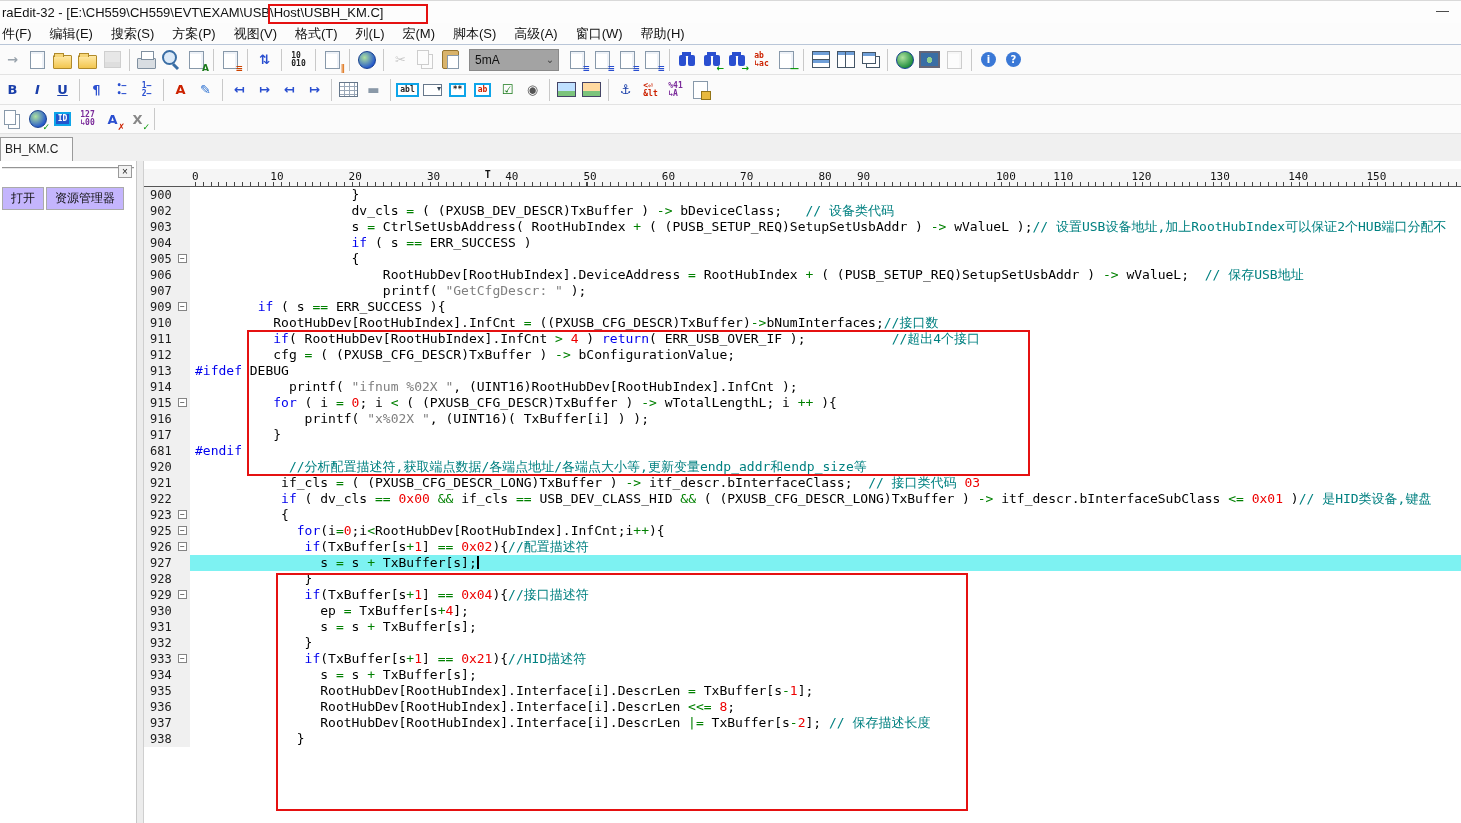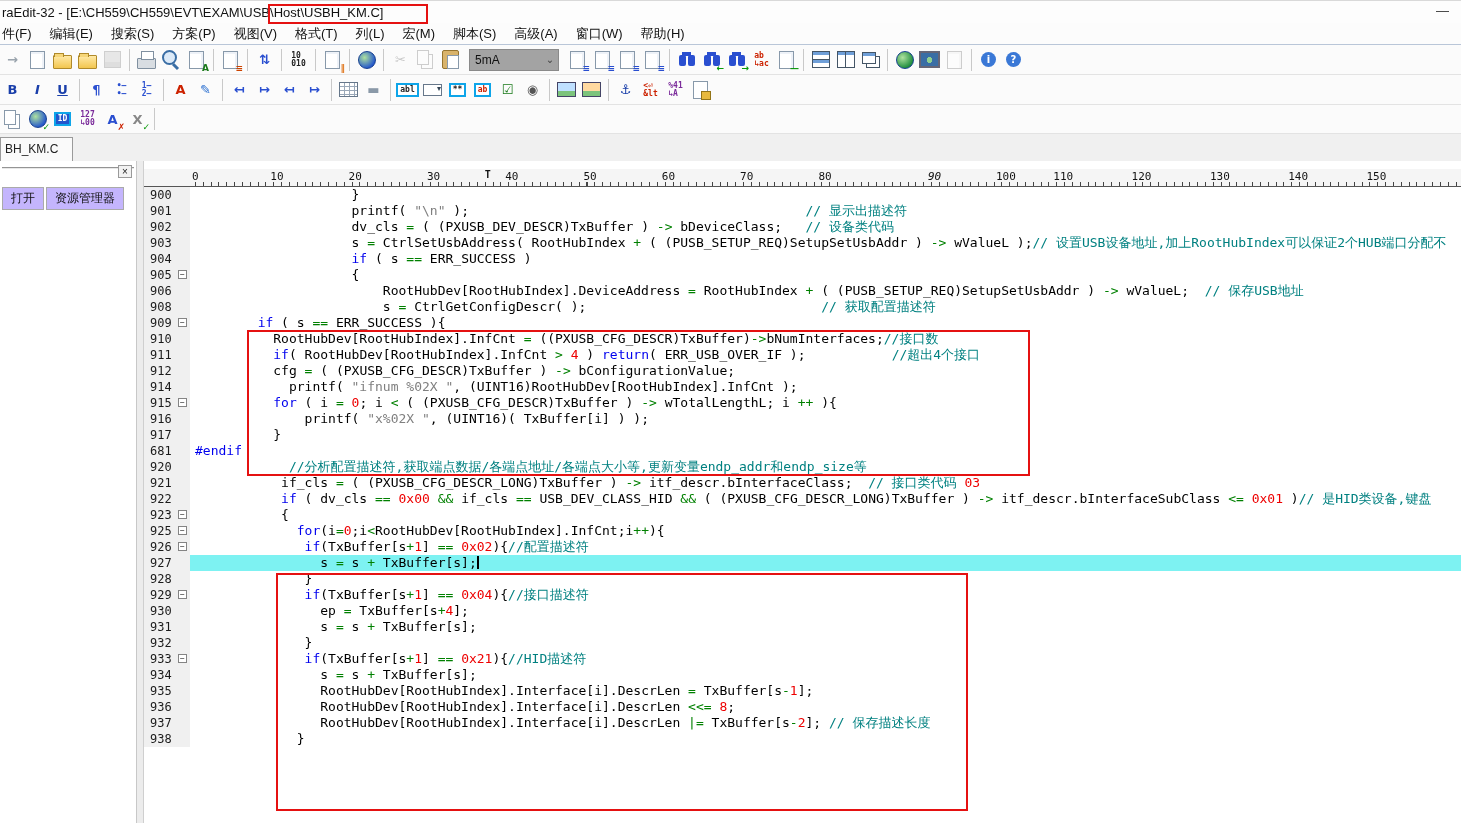--- a/index.html
+++ b/index.html
@@ -362,78 +362,78 @@
     <div class="ruler" id="ruler">
         <span class="num" style="left: 48px;">0</span>
         <span class="num" style="left: 126.3px;">10</span>
         <span class="num" style="left: 204.6px;">20</span>
         <span class="num" style="left: 282.9px;">30</span>
         <span class="num" style="left: 361.2px;">40</span>
         <span class="num" style="left: 439.5px;">50</span>
         <span class="num" style="left: 517.8px;">60</span>
         <span class="num" style="left: 596.1px;">70</span>
         <span class="num" style="left: 674.4px;">80</span>
-        <span class="num" style="left: 784px; font-style: italic;">90</span>
+        <span class="num" style="left: 713px;">90</span>
         <span class="num" style="left: 852px;">100</span>
         <span class="num" style="left: 909.3px;">110</span>
         <span class="num" style="left: 987.6px;">120</span>
         <span class="num" style="left: 1065.9px;">130</span>
         <span class="num" style="left: 1144.2px;">140</span>
         <span class="num" style="left: 1222.5px;">150</span>
         <span class="tmark" style="left: 340.71px;">T</span>
         <span class="ticks"></span>
       </div>
     <div id="codelines">
         <div class="cl">
           <span class="gut">900</span>
           <pre class="codeln">                    <span class="tk-p">}</span></pre>
         </div>
         <div class="cl">
-          <span class="gut">901</span>
-          <pre class="codeln">                    <span class="tk-p">printf( </span><span class="tk-s">"\n"</span><span class="tk-p"> );</span>                                           <span class="tk-c">// 显示出描述符</span></pre>
-        </div>
-        <div class="cl">
           <span class="gut">902</span>
           <pre class="codeln">                    <span class="tk-p">dv_cls </span><span class="tk-o">=</span><span class="tk-p"> ( (PXUSB_DEV_DESCR)TxBuffer ) </span><span class="tk-o">-&gt;</span><span class="tk-p"> bDeviceClass;</span>   <span class="tk-c">// 设备类代码</span></pre>
         </div>
         <div class="cl">
           <span class="gut">903</span>
           <pre class="codeln">                    <span class="tk-p">s </span><span class="tk-o">=</span><span class="tk-p"> CtrlSetUsbAddress( RootHubIndex </span><span class="tk-o">+</span><span class="tk-p"> ( (PUSB_SETUP_REQ)SetupSetUsbAddr ) </span><span class="tk-o">-&gt;</span><span class="tk-p"> wValueL );</span><span class="tk-c">// 设置USB设备地址,加上RootHubIndex可以保证2个HUB端口分配不</span></pre>
         </div>
         <div class="cl">
           <span class="gut">904</span>
           <pre class="codeln">                    <span class="tk-k">if</span><span class="tk-p"> ( s </span><span class="tk-o">==</span><span class="tk-p"> ERR_SUCCESS )</span></pre>
         </div>
         <div class="cl">
           <span class="gut">905<span class="fold">−</span></span>
           <pre class="codeln">                    <span class="tk-p">{</span></pre>
         </div>
         <div class="cl">
           <span class="gut">906</span>
           <pre class="codeln">                        <span class="tk-p">RootHubDev[RootHubIndex].DeviceAddress </span><span class="tk-o">=</span><span class="tk-p"> RootHubIndex </span><span class="tk-o">+</span><span class="tk-p"> ( (PUSB_SETUP_REQ)SetupSetUsbAddr ) </span><span class="tk-o">-&gt;</span><span class="tk-p"> wValueL;</span>  <span class="tk-c">// 保存USB地址</span></pre>
         </div>
         <div class="cl">
-          <span class="gut">908</span>
-          <pre class="codeln">                        <span class="tk-p">s </span><span class="tk-o">=</span><span class="tk-p"> CtrlGetConfigDescr( );</span>                              <span class="tk-c">// 获取配置描述符</span></pre>
+          <span class="gut">907</span>
+          <pre class="codeln">                        <span class="tk-p">printf( </span><span class="tk-s">"GetCfgDescr: "</span><span class="tk-p"> );</span></pre>
         </div>
         <div class="cl">
           <span class="gut">909<span class="fold">−</span></span>
           <pre class="codeln">        <span class="tk-k">if</span><span class="tk-p"> ( s </span><span class="tk-o">==</span><span class="tk-p"> ERR_SUCCESS ){</span></pre>
         </div>
         <div class="cl">
           <span class="gut">910</span>
           <pre class="codeln">          <span class="tk-p">RootHubDev[RootHubIndex].InfCnt </span><span class="tk-o">=</span><span class="tk-p"> ((PXUSB_CFG_DESCR)TxBuffer)</span><span class="tk-o">-&gt;</span><span class="tk-p">bNumInterfaces;</span><span class="tk-c">//接口数</span></pre>
         </div>
         <div class="cl">
           <span class="gut">911</span>
           <pre class="codeln">          <span class="tk-k">if</span><span class="tk-p">( RootHubDev[RootHubIndex].InfCnt </span><span class="tk-o">&gt;</span><span class="tk-p"> </span><span class="tk-n">4</span><span class="tk-p"> ) </span><span class="tk-k">return</span><span class="tk-p">( ERR_USB_OVER_IF );</span>           <span class="tk-c">//超出4个接口</span></pre>
         </div>
         <div class="cl">
           <span class="gut">912</span>
           <pre class="codeln">          <span class="tk-p">cfg </span><span class="tk-o">=</span><span class="tk-p"> ( (PXUSB_CFG_DESCR)TxBuffer ) </span><span class="tk-o">-&gt;</span><span class="tk-p"> bConfigurationValue;</span></pre>
+        </div>
+        <div class="cl">
+          <span class="gut">913</span>
+          <pre class="codeln"><span class="tk-k">#ifdef</span><span class="tk-p"> DEBUG</span></pre>
         </div>
         <div class="cl">
           <span class="gut">914</span>
           <pre class="codeln">            <span class="tk-p">printf( </span><span class="tk-s">"ifnum %02X "</span><span class="tk-p">, (UINT16)RootHubDev[RootHubIndex].InfCnt );</span></pre>
         </div>
         <div class="cl">
           <span class="gut">915<span class="fold">−</span></span>
           <pre class="codeln">          <span class="tk-k">for</span><span class="tk-p"> ( i </span><span class="tk-o">=</span><span class="tk-p"> </span><span class="tk-n">0</span><span class="tk-p">; i </span><span class="tk-o">&lt;</span><span class="tk-p"> ( (PXUSB_CFG_DESCR)TxBuffer ) </span><span class="tk-o">-&gt;</span><span class="tk-p"> wTotalLengthL; i </span><span class="tk-o">++</span><span class="tk-p"> ){</span></pre>
         </div>
         <div class="cl">

